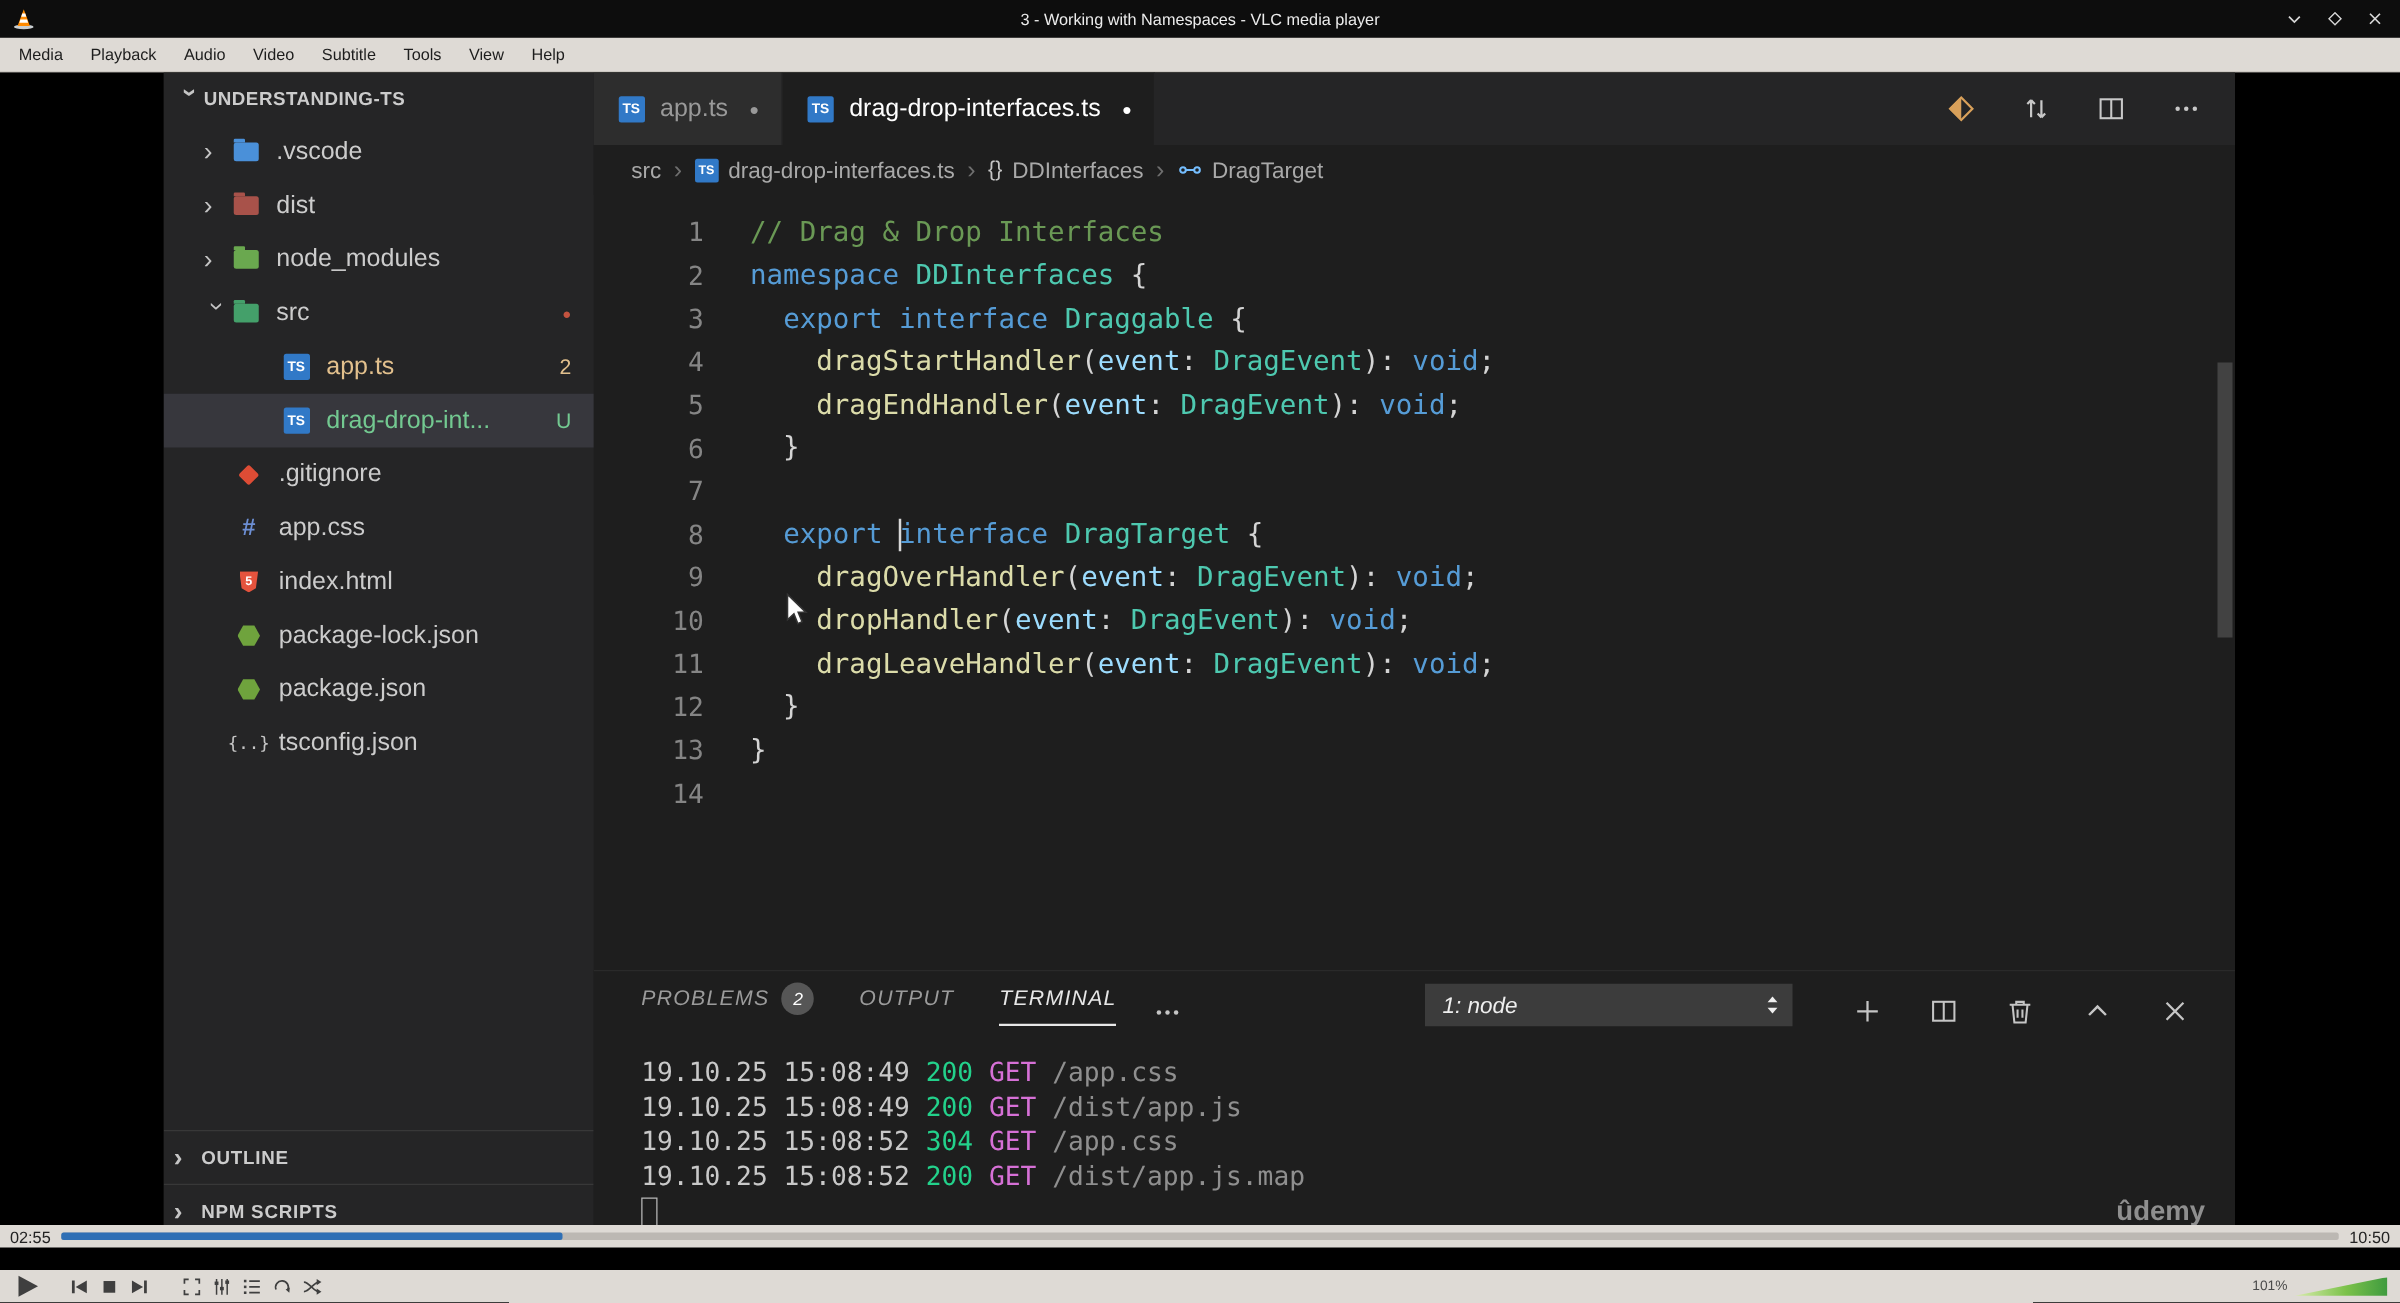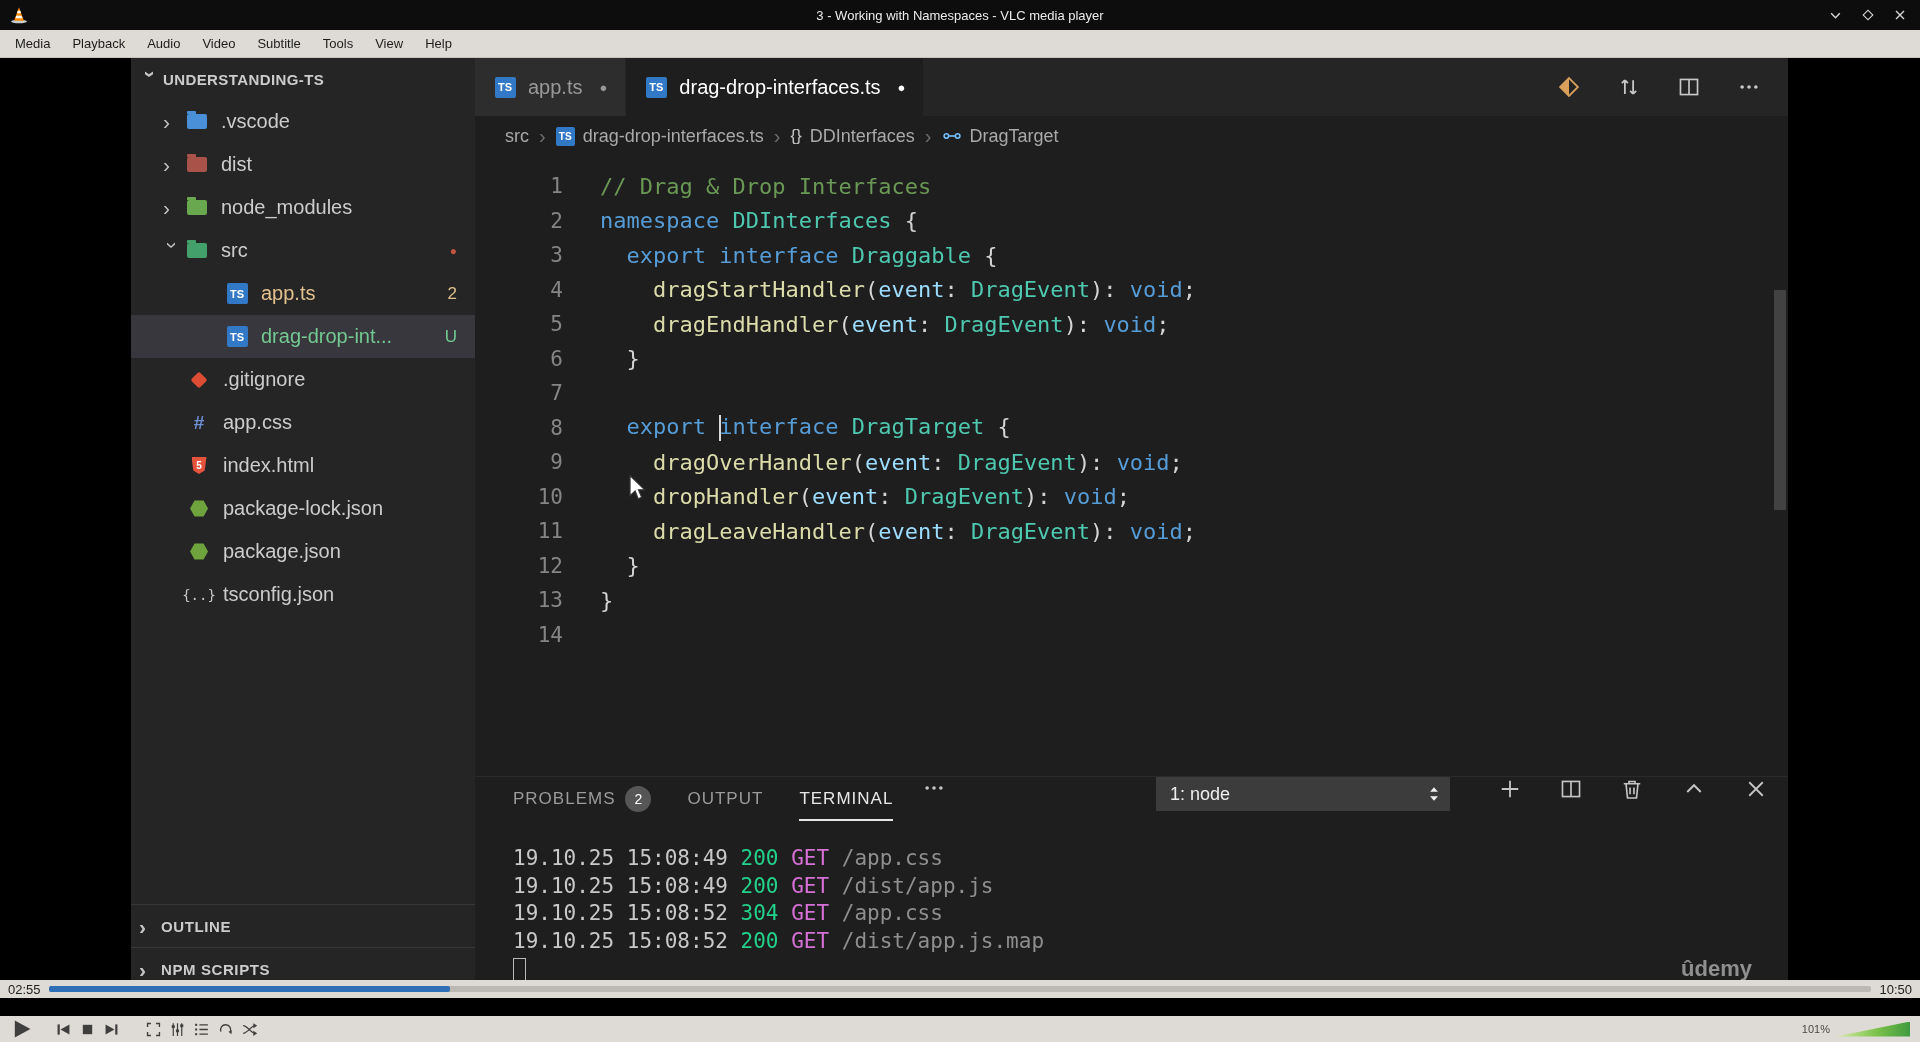--- a/index.html
+++ b/index.html
@@ -100,22 +100,22 @@
   .tok-param { color:#9cdcfe; } .tok-punct { color:#d4d4d4; }
   .caret { display:inline-block; width:2px; height:26px; background:#d8d8d8;
     vertical-align:middle; margin-right:-2px; }
   .scroll-thumb { position:absolute; right:2px; top:134px; width:12px;
     height:220px; background:rgba(121,121,121,.4); }
   .mouse-cursor { position:absolute; left:152px; top:318px; z-index:5; }
 
   
   .panel { height:214px; flex:none; background:#1e1e1e; position:relative;
     display:flex; flex-direction:column; border-top:1px solid #2a2a2a; }
-  .panel-header { height:44px; flex:none; display:flex; align-items:flex-start;
-    padding:0 20px 0 38px; }
+  .panel-header { height:44px; flex:none; display:flex; align-items:flex-end;
+    padding:0 36px 0 38px;font-style:italic; }
   .panel-tabs { display:flex; align-items:center; gap:36px; height:100%; }
   .panel-tab { display:flex; align-items:center; gap:10px; font-size:17px;
     letter-spacing:1px; color:#9b9b9b; height:100%; }
   .panel-tab.active { color:#e7e7e7; box-shadow:inset 0 -2px 0 #e7e7e7; }
   .count-badge { min-width:26px; height:26px; border-radius:13px;
     background:#565656; color:#ffffff; font-size:14px; letter-spacing:0;
     display:inline-flex; align-items:center; justify-content:center; }
   .panel-more { margin-left:30px; color:#c5c5c5; display:flex; }
   .shell-select { margin-left:auto; width:294px; height:34px; background:#3c3c3c;
     color:#efefef; font-size:18px; display:flex; align-items:center;
@@ -123,21 +123,21 @@
   .shell-select .lbl { flex:1; }
   .panel-actions { display:flex; align-items:center; gap:38px; margin-left:48px;
     color:#c5c5c5; }
   .terminal { flex:1; padding:24px 0 0 38px;
     font-family:"DejaVu Sans Mono", monospace; font-size:21px; line-height:27.5px; }
   .term-line { white-space:pre; }
   .t-time { color:#c8c8c8; } .t-status { color:#23d18b; }
   .t-method { color:#d670d6;margin-top:44px; } .t-path { color:#8f8f8f; }
   .term-cursor { display:inline-block; width:13px; height:24px;
     border:1.5px solid #b9b9b9; margin-top:3px; }
-  .watermark { position:absolute; right:36px; bottom:8px; font-size:22px;
+  .watermark { position:absolute; right:24px; bottom:8px; font-size:22px;
     font-weight:bold; color:#8f8f8f; }
 
   
   .seek-row { height:18px; background:#dedad5; display:flex; align-items:center;
     padding:0 8px; gap:8px; flex:none; }
   .time { font-size:13px; color:#222222; }
   .seek-track { flex:1; height:6px; background:#bcb8b3; border-radius:2px;
     position:relative; }
   .seek-fill { height:100%; background:#2f6fb5; border-radius:2px; width:0; }
   .controls-row { height:26px; background:#dedad5; display:flex;

